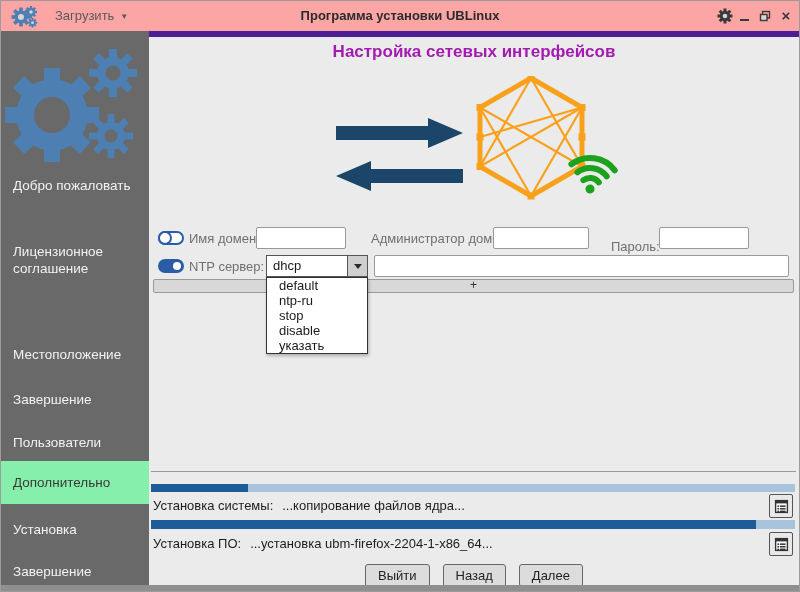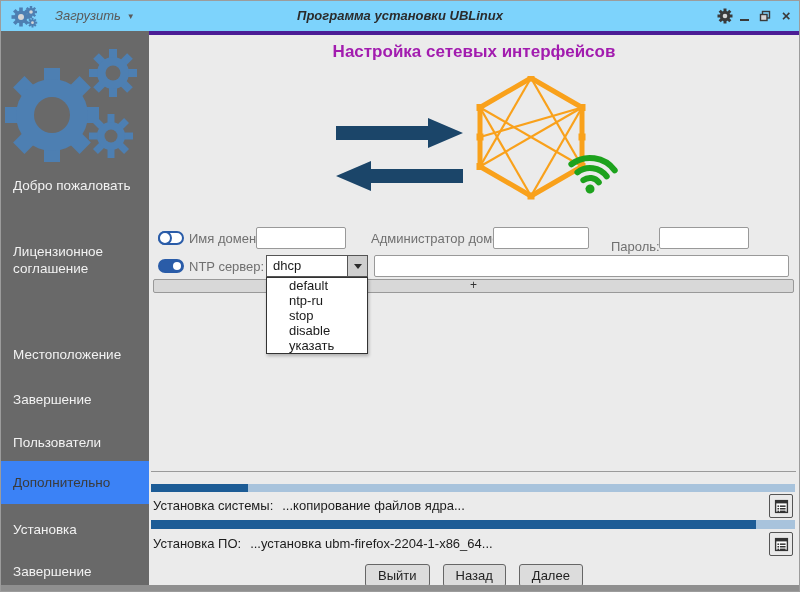--- a/index.html
+++ b/index.html
@@ -1,38 +1,38 @@
 <!DOCTYPE html>
 <html><head>
 <meta charset="utf-8">
 <style>
   html,body{margin:0;padding:0;background:#fff;}
   .window{position:relative;width:800px;height:592px;box-sizing:border-box;
     border:1px solid #9c9c9c;background:#ebebeb;overflow:hidden;
     font-family:"Liberation Sans",sans-serif;-webkit-font-smoothing:antialiased;}
   
-  .titlebar{position:absolute;left:0;top:0;right:0;height:30px;background:#7dd3fc;
-    border-bottom:4px solid #4c1d95;font-style:italic;}
+  .titlebar{position:absolute;left:0;top:0;right:0;height:30px;background:#fca5a5;
+    border-bottom:6px solid #4c1d95;}
   .tb-gears{position:absolute;left:10px;top:3px;}
   .tb-menu{position:absolute;left:54px;top:0;height:30px;line-height:30px;
     font-size:13px;color:#5a5a5a;cursor:default;}
   .tb-menu .caret{display:inline-block;margin-left:6px;font-size:8px;color:#5a5a5a;vertical-align:1px;}
   .tb-title{position:absolute;left:0;right:0;top:0;height:30px;line-height:30px;
     text-align:center;font-size:13px;font-weight:bold;color:#2b2b2b;pointer-events:none;}
   .tb-settings{position:absolute;right:66px;top:7px;width:16px;height:16px;}
   .tb-controls{position:absolute;right:6px;top:0;height:30px;display:flex;align-items:center;gap:7px;}
   .wc{width:14px;height:16px;display:flex;align-items:center;justify-content:center;color:#3a3a3a;}
   .wc-min i{display:block;width:9px;height:2px;background:#3a3a3a;margin-top:7px;}
   .wc-close{font-size:15px;font-weight:bold;line-height:16px;}
   
   .sidebar{position:absolute;left:0;top:30px;width:148px;bottom:6px;background:#696969;}
   .side-gears{position:absolute;left:0;top:8px;}
   .nav-item{position:absolute;left:0;width:148px;box-sizing:border-box;padding:0 10px 0 12px;
     color:#f2f2f2;font-size:13.5px;line-height:17px;cursor:default;}
-  .nav-item.active{height:43px;display:flex;align-items:center;background:#3b82f6;color:#3a3a3a;}
+  .nav-item.active{height:43px;display:flex;align-items:center;background:#86efac;color:#3a3a3a;}
   
   .content{position:absolute;left:148px;top:30px;right:0;bottom:6px;}
   .page-heading{position:absolute;left:0;right:0;top:11px;text-align:center;
     font-size:17px;font-weight:bold;color:#a21caf;}
   .illustration{position:absolute;left:187px;top:45px;}
   .flabel{position:absolute;font-size:13px;color:#707070;white-space:nowrap;}
   .ti{position:absolute;height:22px;box-sizing:border-box;border:1px solid #999;
     background:#fff;border-radius:2px;font:13px "Liberation Sans",sans-serif;padding:0 4px;color:#222;}
   .toggle{position:absolute;width:26px;height:14px;border-radius:8px;box-sizing:border-box;cursor:pointer;}
   .toggle.off{background:#fff;border:2px solid #2a5ca8;}
@@ -41,21 +41,21 @@
   .toggle.on{background:#2a5ca8;border:2px solid #2a5ca8;}
   .toggle.on .knob{position:absolute;right:1px;top:1px;width:8px;height:8px;border-radius:50%;background:#fff;}
   .combo{position:absolute;left:117px;top:224px;width:102px;height:22px;box-sizing:border-box;
     background:#fff;border:1px solid #555;font-size:13px;line-height:20px;padding-left:6px;color:#1a1a1a;cursor:default;}
   .combo-arrow{position:absolute;right:0;top:0;bottom:0;width:19px;background:#cfcfcf;
     border-left:1px solid #555;display:flex;align-items:center;justify-content:center;}
   .combo-arrow i{width:0;height:0;border-left:4px solid transparent;border-right:4px solid transparent;
     border-top:5px solid #2b2b2b;}
   .dropdown{position:absolute;left:117px;top:246px;width:100px;background:#fff;
     border:1px solid #333;z-index:6;box-shadow:1px 2px 3px rgba(0,0,0,.25);}
-  .dropdown .opt{height:15px;line-height:15px;padding-left:22px;font-size:13px;color:#1a1a1a;cursor:default;}
+  .dropdown .opt{height:15px;line-height:15px;padding-left:12px;font-size:13px;color:#1a1a1a;cursor:default;}
   .plus-btn{position:absolute;left:4px;top:248px;width:641px;height:14px;box-sizing:border-box;
     background:#d8d8d8;border:1px solid #999;border-radius:2px;text-align:center;
     font-size:12px;line-height:11px;color:#333;cursor:pointer;}
   
   .divider{position:absolute;left:2px;right:3px;top:440px;border-top:1px solid #9a9a9a;}
   .pbar{position:absolute;left:2px;right:4px;background:#a8c3dc;overflow:hidden;}
   .pbar .fill{height:100%;background:#1d5c96;}
   .pbar1{top:453px;height:8px;}
   .pbar2{top:489px;height:9px;}
   .prow{position:absolute;left:4px;right:36px;height:24px;line-height:24px;

